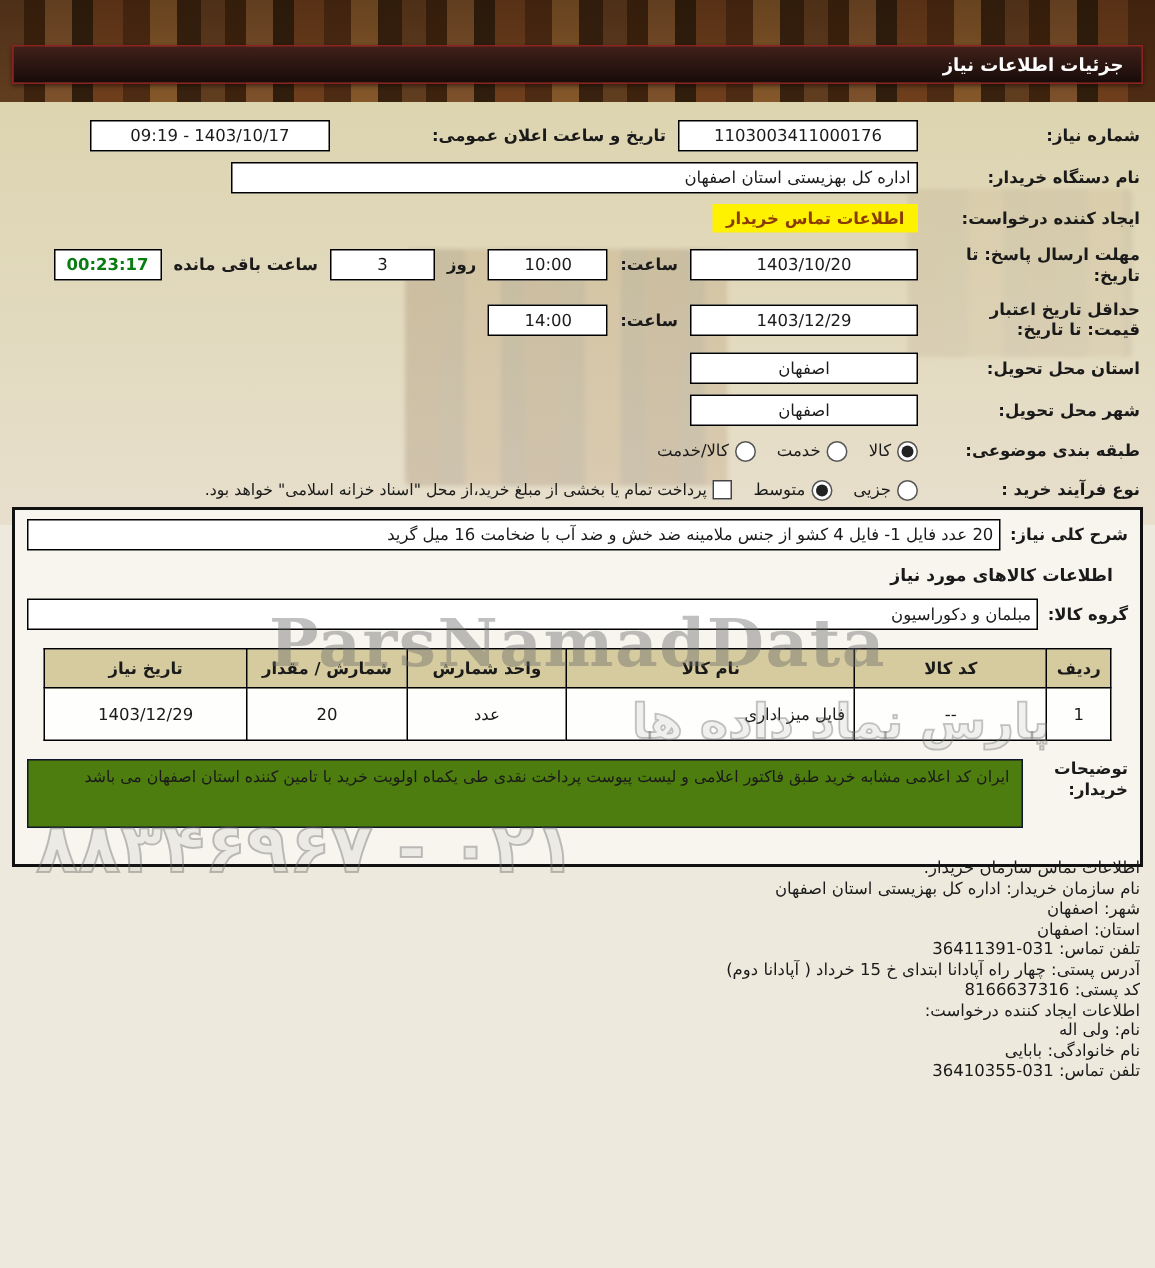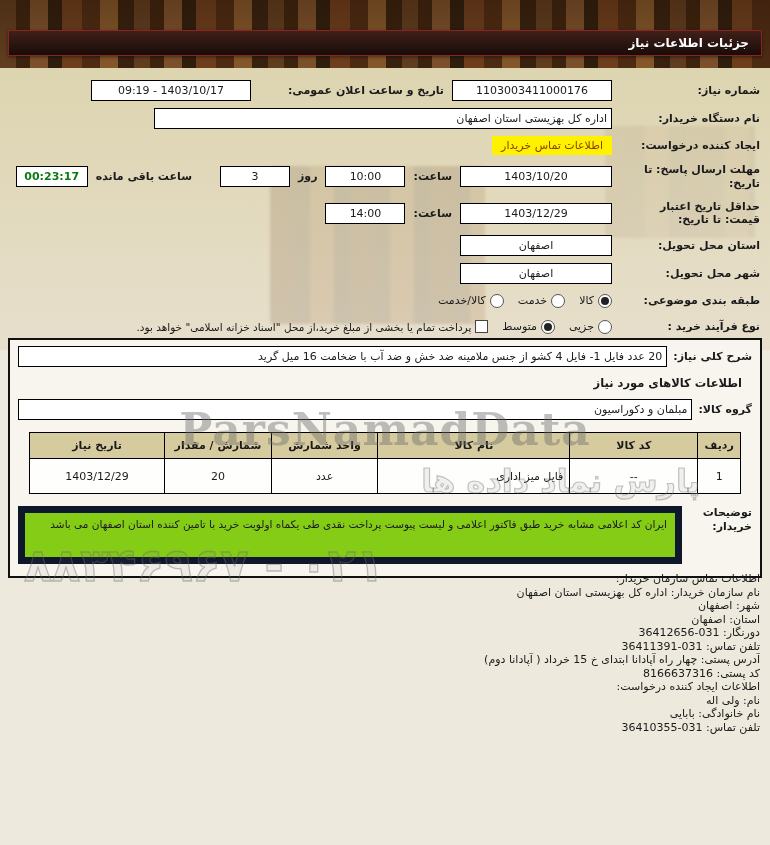--- a/index.html
+++ b/index.html
@@ -45,24 +45,24 @@
   .inp{
     height:19px;background:#fff;border:1px solid #000;
     display:flex;align-items:center;padding:0 4px;font-size:11px;
     overflow:hidden;white-space:nowrap;
   }
   .cinp{justify-content:center}
   .num{direction:ltr}
   .grow{flex:1}
   .w150{width:150px}.w142{width:142px}.w70{width:70px}.w60{width:60px}.w62{width:62px}
   .w390{width:390px}.w448{width:448px}
-  .mr60{margin-right:29px}.mr20{margin-right:20px}
+  .mr60{margin-right:60px}.mr20{}
   .green{color:#0b7c12;font-weight:bold}
   .ylink{
-    background:#fff200;color:#8a3c00;font-weight:normal;height:19px;
+    background:#fff200;color:#8a3c00;font-weight:bold;height:19px;
     display:flex;align-items:center;padding:0 9px;cursor:pointer;white-space:nowrap;
   }
   .opts{display:flex;align-items:center;gap:14px}
   .opt{display:flex;align-items:center;gap:4px}
   .rdo{width:12px;height:12px;border:1px solid #555;border-radius:50%;background:#fff;position:relative;flex-shrink:0}
   .rdo.sel::after{content:"";position:absolute;inset:2px;border-radius:50%;background:#222}
   .cbx{width:11px;height:11px;border:1px solid #444;background:#fff;flex-shrink:0}
   .cbxtext{font-size:10.5px;white-space:nowrap}
 
   .need-box{
@@ -73,21 +73,21 @@
   .desc-label{font-weight:bold;flex-shrink:0}
   .items-header{font-weight:bold;margin:9px 10px 0;font-size:11.5px}
   .group-row{display:flex;align-items:center;gap:6px;margin-top:9px}
   .group-label{font-weight:bold;flex-shrink:0}
   .items-table{width:97%;margin:12px auto 0;border-collapse:collapse}
   .items-table th{background:#d6cb9f;border:1px solid #000;height:21px;padding:2px 4px;font-size:11px}
   .items-table td{background:rgba(255,255,255,.85);border:1px solid #000;height:30px;padding:2px 6px;text-align:center;font-size:11px}
   .items-table td.cell-name{text-align:right}
   .notes-row{display:flex;gap:8px;margin-top:12px;align-items:flex-start}
   .notes-label{font-weight:bold;width:62px;flex-shrink:0;line-height:1.3}
-  .notes-box{flex:1;border:7px solid #0f172a;background:#84cc16;min-height:38px;padding:3px 8px;line-height:1.55;font-size:10.5px}
+  .notes-box{flex:1;border:1px solid #0f172a;background:#4d7c0f;min-height:38px;padding:3px 8px;line-height:1.55;font-size:10.5px}
 
   .contact{position:absolute;top:572px;right:10px;left:10px;line-height:13.5px}
   .chead{font-weight:normal}
   .clabel{font-weight:normal}
   .cline{white-space:nowrap;overflow:hidden}
 
   .wm{position:absolute;pointer-events:none;z-index:20}
   .wm-brand{
     top:404px;left:0;right:0;text-align:center;direction:ltr;
     font-family:"DejaVu Serif","Liberation Serif",serif;
@@ -248,24 +248,20 @@
   </div>
   <div class="cline">
     <span class="clabel">شهر:</span>
     <span>اصفهان</span>
   </div>
   <div class="cline">
     <span class="clabel">استان:</span>
     <span>اصفهان</span>
   </div>
   <div class="cline">
-    <span class="clabel">دورنگار:</span>
-    <span class="num">031-36412656</span>
-  </div>
-  <div class="cline">
     <span class="clabel">تلفن تماس:</span>
     <span class="num">031-36411391</span>
   </div>
   <div class="cline">
     <span class="clabel">آدرس پستی:</span>
     <span>چهار راه آپادانا ابتدای خ 15 خرداد ( آپادانا دوم)</span>
   </div>
   <div class="cline">
     <span class="clabel">کد پستی:</span>
     <span class="num">8166637316</span>

